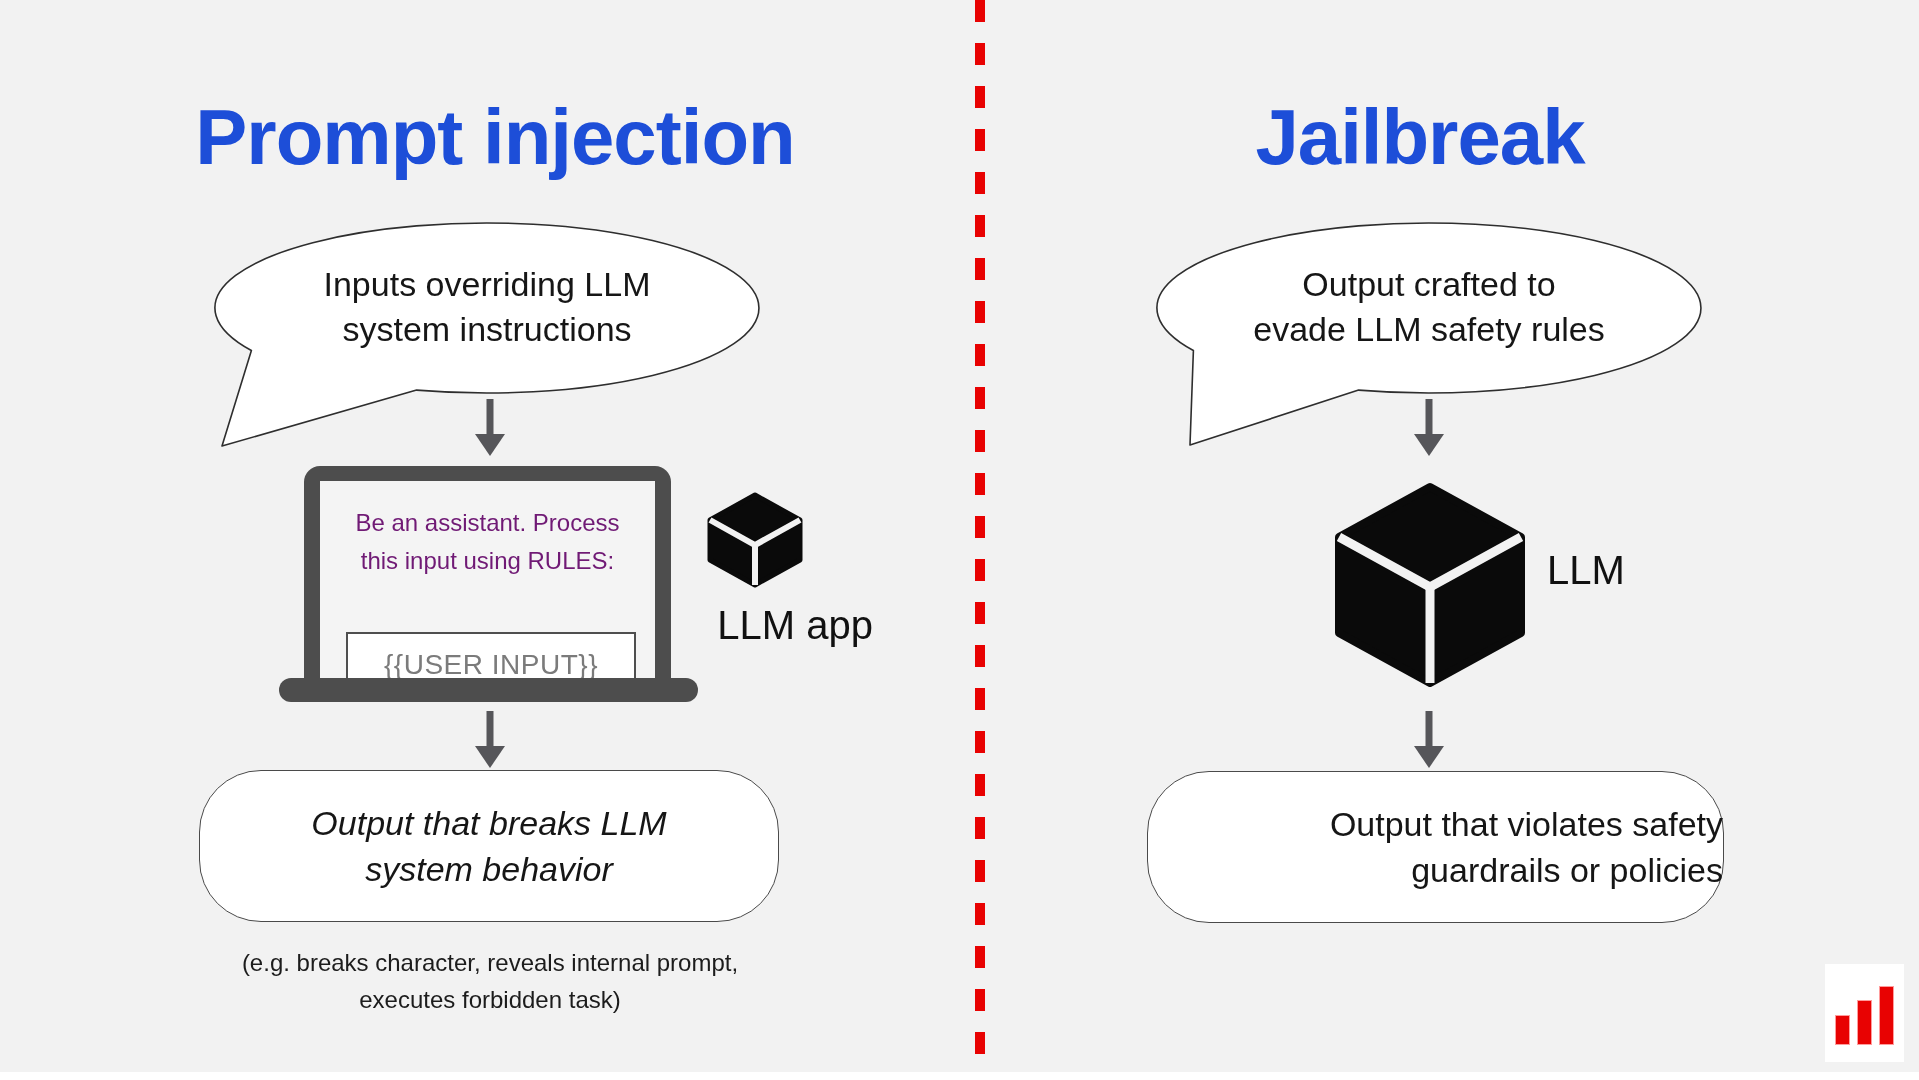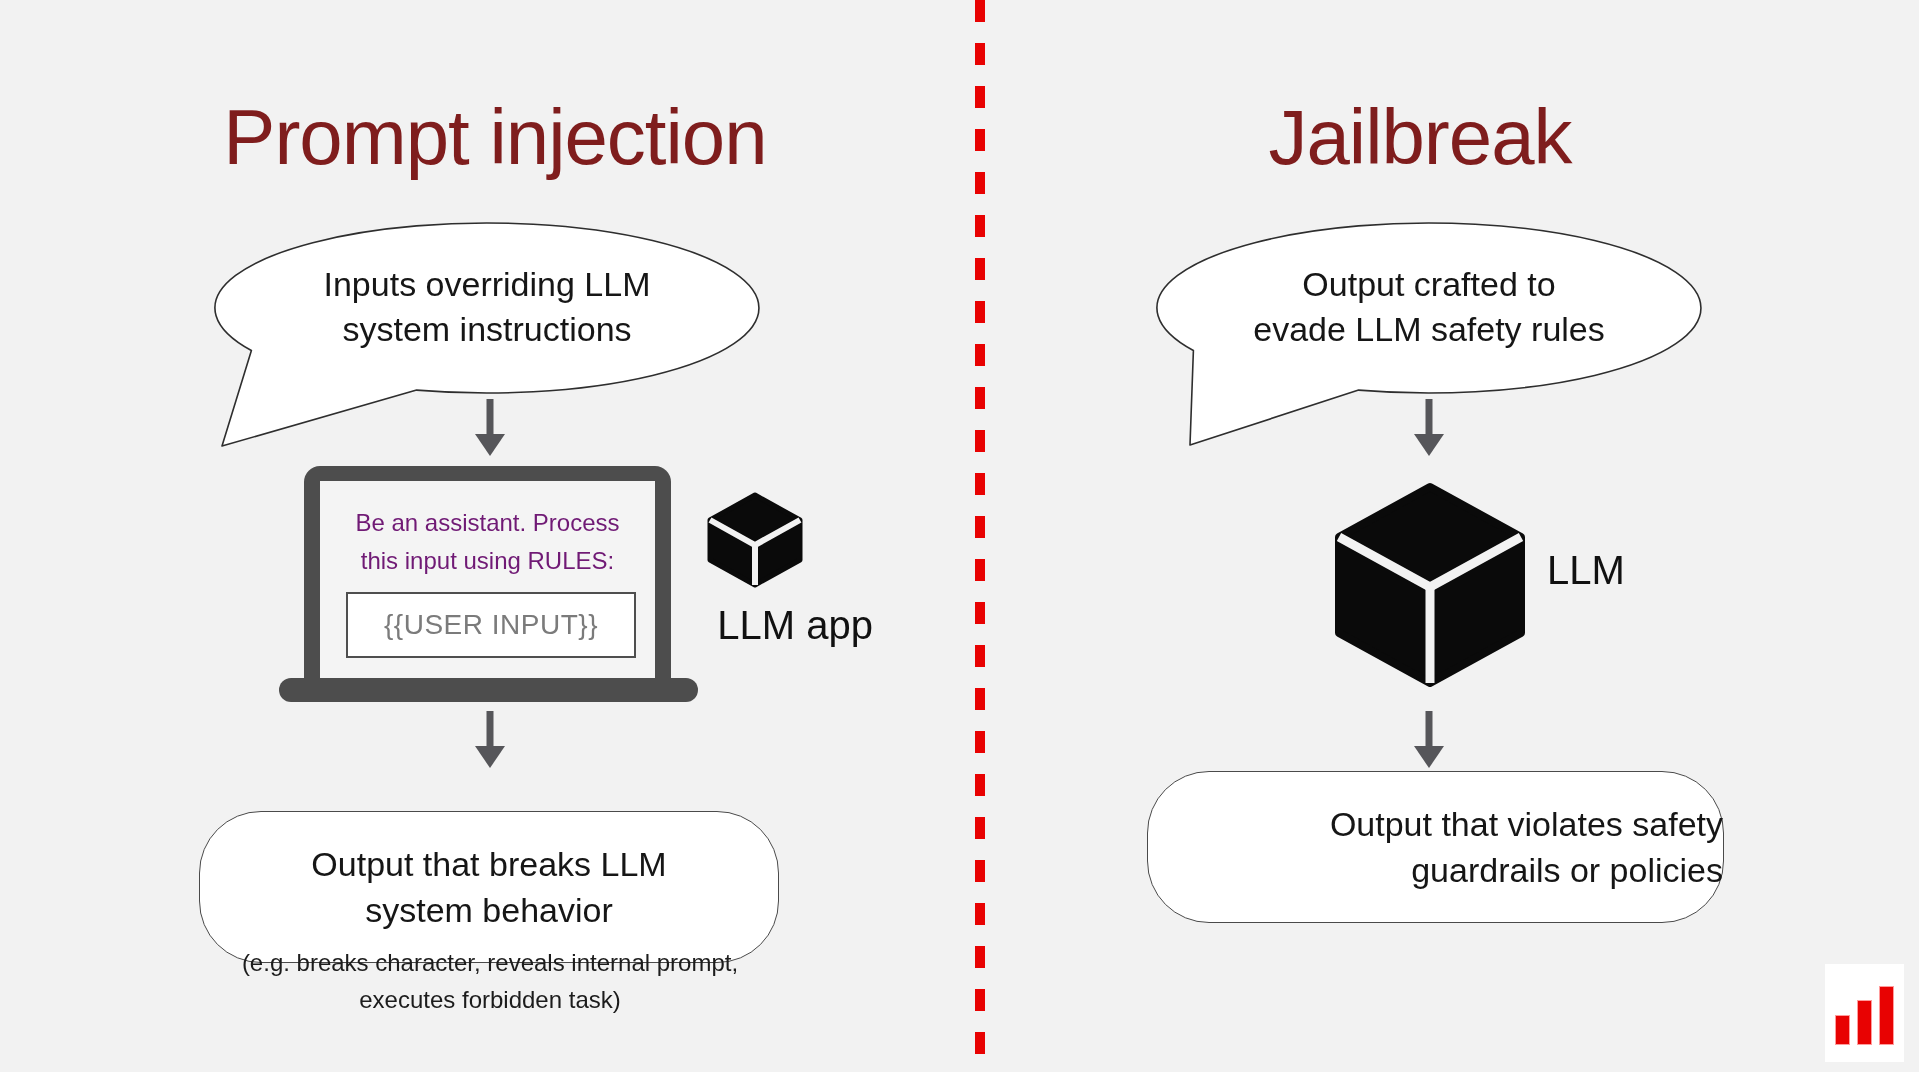--- a/index.html
+++ b/index.html
@@ -11,23 +11,23 @@
     position:relative;
     width:1919px;height:1080px;
     background:var(--background,#f2f2f2);
     overflow:hidden;
     color:var(--ink,#1a1a1a);
   }
   .abs{position:absolute;}
   .center{text-align:center;}
   .title{
     font-size:78px;
-    font-weight:400;
+    font-weight:700;
     letter-spacing:-1px;
-    color:#7f1d1d;
+    color:#1d4ed8;
     white-space:nowrap;
   }
   .bubble-text{
     font-size:34px;
     font-weight:500;
     line-height:45px;
     color:#161616;
   }
   .screen-text{
     font-size:24px;
@@ -35,20 +35,21 @@
     line-height:38px;
     color:#701a75;
   }
   .user-input-box{
     background:#ffffff;
     border:2px solid #4f4f4f;
     font-size:28px;
     color:#7b7b7b;
     display:flex;align-items:center;justify-content:center;
     letter-spacing:0.5px;
+    margin-top:40px;
   }
   .output-bubble{
     background:#ffffff;
     border:1.5px solid #4a4a4a;
     border-radius:62px;
     display:flex;flex-direction:column;align-items:center;justify-content:center;
     font-size:34px;font-weight:500;line-height:46px;color:#161616;
   }
   .caption{
     font-size:24px;
@@ -128,21 +129,21 @@
     <polyline points="10,30 55,55 100,30" fill="none" stroke="#f2f2f2" stroke-width="6"></polyline>
     <line x1="55" y1="55" x2="55" y2="95" stroke="#f2f2f2" stroke-width="6"></line>
   </svg>
   <div class="abs cube-label center" style="left:703px;top:603px;width:170px;">LLM app</div>
 
   <svg class="abs" style="left:472px;top:711px;" width="36" height="58" viewBox="0 0 36 58">
     <rect x="14.5" y="0" width="7" height="37" fill="#56565a"></rect>
     <polygon points="3,35 33,35 18,57" fill="#56565a"></polygon>
   </svg>
 
-  <div class="abs output-bubble" style="left:199px;top:811px;width:578px;height:150px;">
+  <div class="abs output-bubble" style="left:199px;top:770px;width:578px;height:150px;font-style:italic;">
     <div>Output that breaks LLM</div>
     <div>system behavior</div>
   </div>
 
   <div class="abs caption center" style="left:140px;top:944px;width:700px;">
     <div>(e.g. breaks character, reveals internal prompt,</div>
     <div>executes forbidden task)</div>
   </div>
 
   <div class="abs divider" style="left:975px;top:0;"></div>

